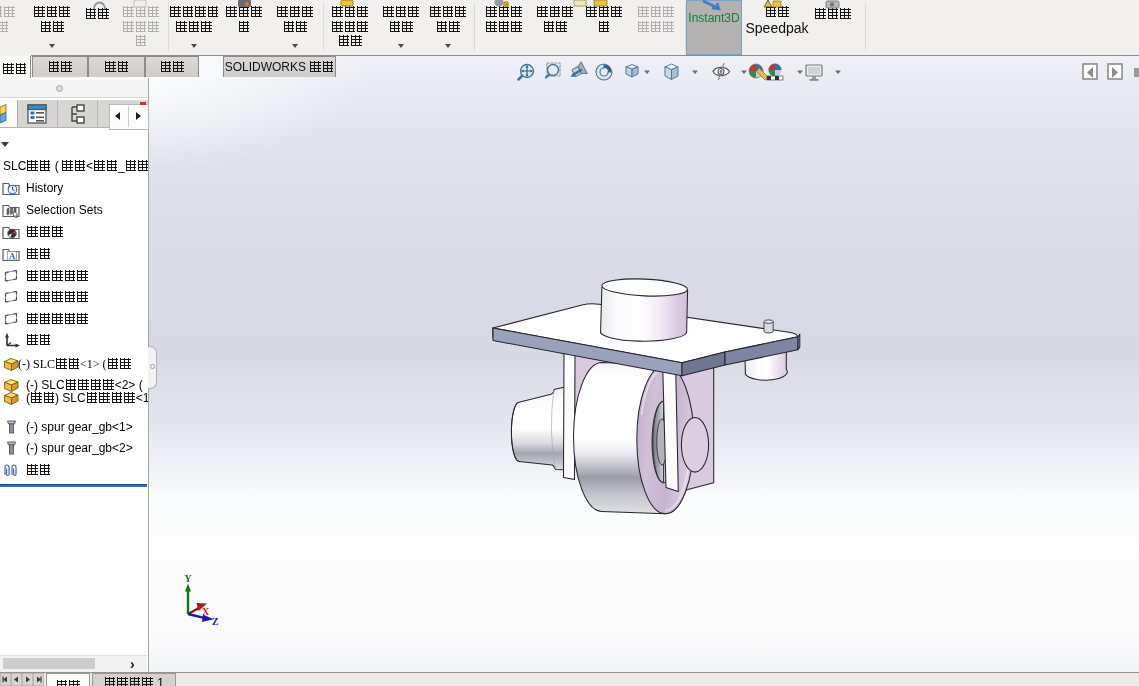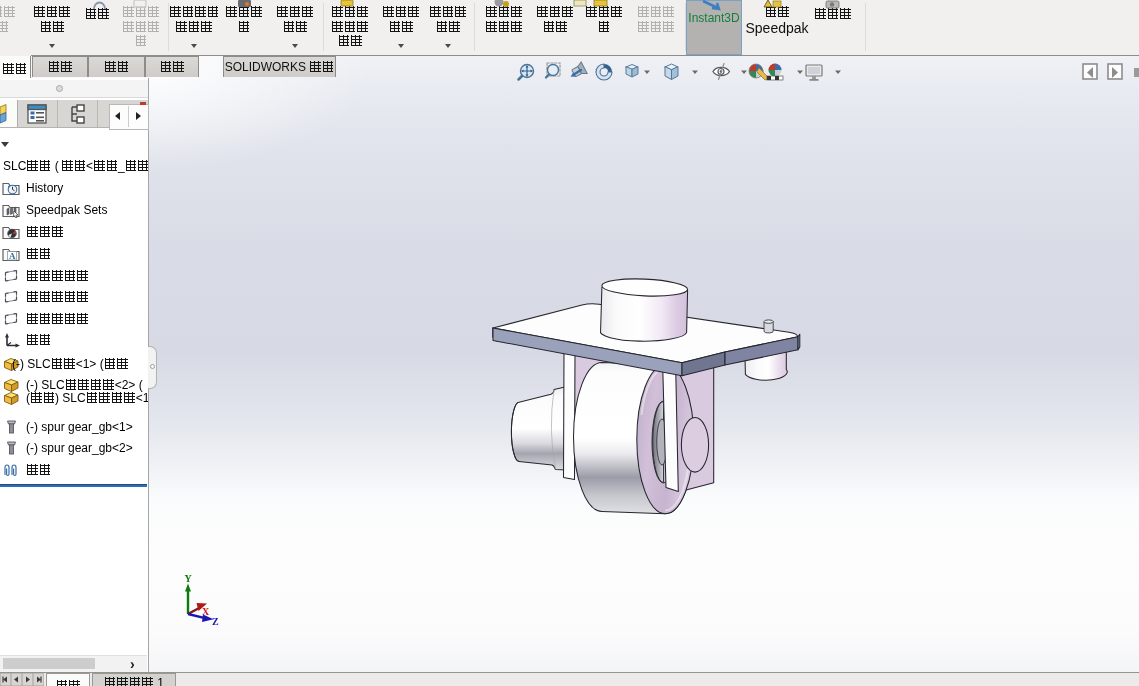--- a/index.html
+++ b/index.html
@@ -285,21 +285,21 @@
         <path d="M6,7 a4.5,4.5 0 0 1 2,-2.5 l-0.5,2.8 z" fill="#3a6ea8"></path>
       </svg>
 <div class="abs" style="left:26px;top:0;line-height:16px;">History</div>
     </div>
 <div class="abs" style="left:0;top:123.5px;width:148px;height:16px;white-space:nowrap;">
 <svg width="19" height="16" viewBox="0 0 19 16" style="position:absolute;left:2px;top:0;">
         <path d="M1,3.5 h5.5 l1.5,2 h9 v9 h-16 z" fill="#fbfbfb" stroke="#5f5f5f" stroke-width="1.2"></path>
         <path d="M5,7 l2,-1 v6 l-2,1 z M8.5,6.5 l2,-1 v6 l-2,1 z M12,6 l2,-1 v6 l-2,1 z" fill="#6a6a74" stroke="#44444c" stroke-width="0.6"></path>
         <path d="M12,9 l4,4 -2,0.3 1,2 -1.3,0.6 -1,-2.2 -1.4,1.4 z" fill="#fff" stroke="#333" stroke-width="0.7"></path>
       </svg>
-<div class="abs" style="left:26px;top:0;line-height:16px;">Speedpak Sets</div>
+<div class="abs" style="left:26px;top:0;line-height:16px;">Selection Sets</div>
     </div>
 <div class="abs" style="left:0;top:145.5px;width:148px;height:16px;white-space:nowrap;">
 <svg width="19" height="16" viewBox="0 0 19 16" style="position:absolute;left:2px;top:0;">
         <path d="M1,3.5 h5.5 l1.5,2 h9 v9 h-16 z" fill="#fbfbfb" stroke="#5f5f5f" stroke-width="1.2"></path>
         <circle cx="10" cy="9.5" r="4.3" fill="#2e2e38" stroke="#555" stroke-width="0.8"></circle>
         <path d="M10,9.5 l3,-2.5 a4.3,4.3 0 0 1 1.2,3 z" fill="#c0392b"></path>
         <path d="M10,9.5 l-3.5,1.5 a4.3,4.3 0 0 0 2,2.5 z" fill="#e8e8e8"></path>
       </svg>
 <div class="abs" style="left:26px;top:0;line-height:16px;"><i class="hz"></i><i class="hz"></i><i class="hz"></i></div>
     </div>
@@ -340,21 +340,21 @@
         <path d="M5,13.5 l4,-3" stroke="#2e2e3a" stroke-width="1.2"></path>
       </svg>
 <div class="abs" style="left:26px;top:0;line-height:16px;"><i class="hz"></i><i class="hz"></i></div>
     </div>
 <div class="abs" style="left:0;top:278px;width:148px;height:16px;white-space:nowrap;">
 <svg width="19" height="16" viewBox="0 0 19 16" style="position:absolute;left:2px;top:0;">
         <path d="M2.5,5.5 L9,2.5 L16,5 L9.5,8 Z" fill="#ffdf6a" stroke="#7a5f15" stroke-width="0.9"></path>
         <path d="M2.5,5.5 L2.5,11.5 L9.5,14.5 L9.5,8 Z" fill="#f2bb3e" stroke="#7a5f15" stroke-width="0.9"></path>
         <path d="M16,5 L16,11 L9.5,14.5 L9.5,8 Z" fill="#d29a28" stroke="#7a5f15" stroke-width="0.9"></path>
       </svg>
-<div class="abs" style="left:12px;top:0;line-height:16px;">(-) SLC<i class="hz"></i><i class="hz"></i>&lt;1&gt; (<i class="hz"></i><i class="hz"></i></div>
+<div class="abs" style="left:18px;top:0;line-height:16px;font-family:Liberation Serif, serif;">(-) SLC<i class="hz"></i><i class="hz"></i>&lt;1&gt; (<i class="hz"></i><i class="hz"></i></div>
     </div>
 <div class="abs" style="left:0;top:299px;width:148px;height:16px;white-space:nowrap;">
 <svg width="19" height="16" viewBox="0 0 19 16" style="position:absolute;left:2px;top:0;">
         <path d="M2.5,5.5 L9,2.5 L16,5 L9.5,8 Z" fill="#ffdf6a" stroke="#7a5f15" stroke-width="0.9"></path>
         <path d="M2.5,5.5 L2.5,11.5 L9.5,14.5 L9.5,8 Z" fill="#f2bb3e" stroke="#7a5f15" stroke-width="0.9"></path>
         <path d="M16,5 L16,11 L9.5,14.5 L9.5,8 Z" fill="#d29a28" stroke="#7a5f15" stroke-width="0.9"></path>
       </svg>
 <div class="abs" style="left:26px;top:0;line-height:16px;">(-) SLC<i class="hz"></i><i class="hz"></i><i class="hz"></i><i class="hz"></i>&lt;2&gt; (</div>
     </div>
 <div class="abs" style="left:0;top:312px;width:148px;height:16px;white-space:nowrap;">

